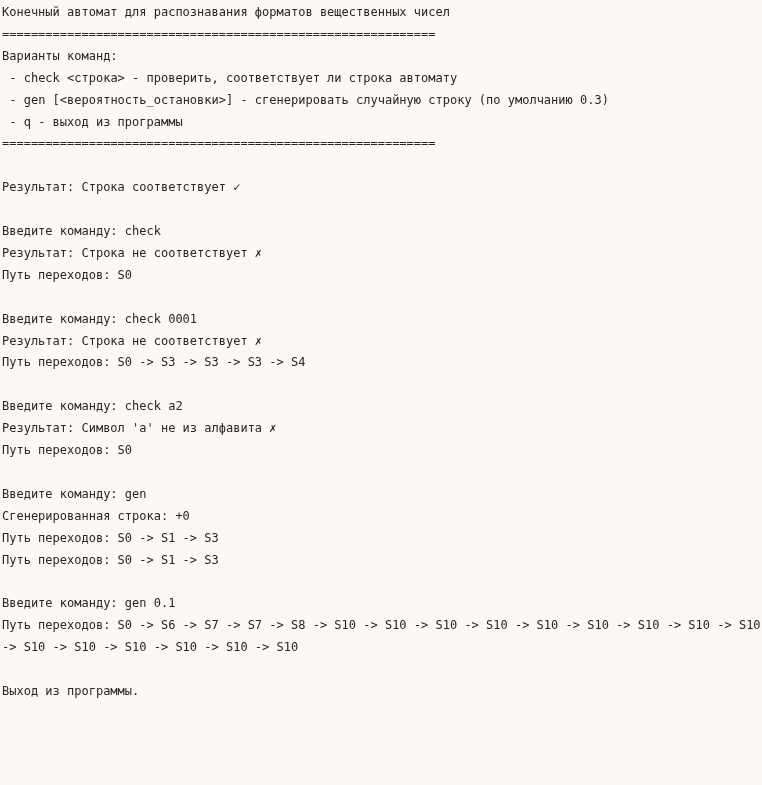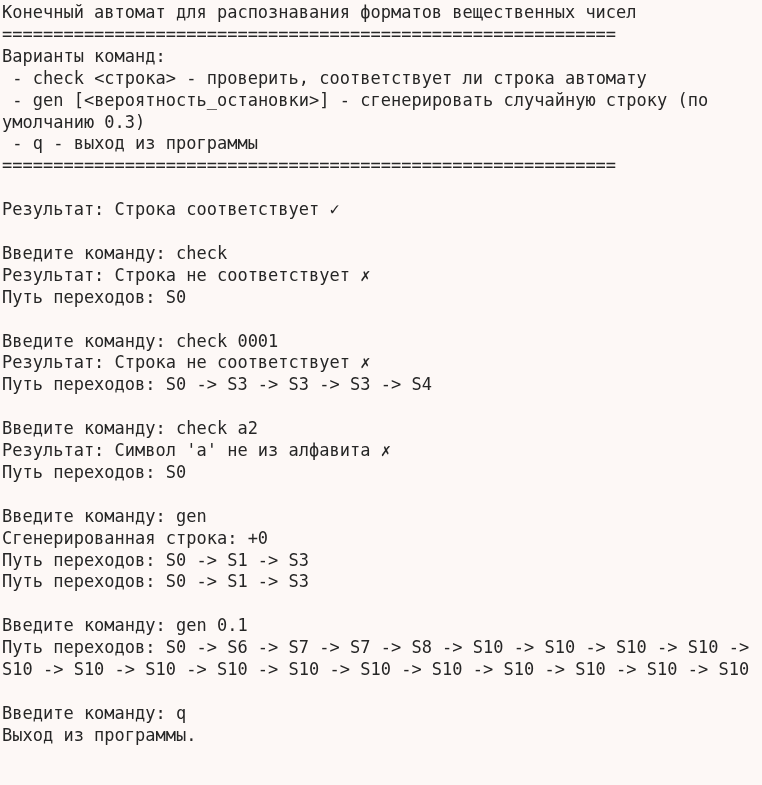--- a/index.html
+++ b/index.html
@@ -9,21 +9,21 @@
     height: 785px;
     overflow: hidden;
     background: #fdf8f6;
   }
   .console {
     box-sizing: border-box;
     width: 762px;
     height: 785px;
     padding: 2px 0 0 2px;
     font-family: "DejaVu Sans Mono", "Liberation Mono", monospace;
-    font-size: 17px;
+    font-size: 12px;
     line-height: 21.9px;
     color: #262626;
     overflow: hidden;
   }
   .line {
     white-space: pre-wrap;
     word-break: normal;
     min-height: 21.9px;
   }
   .blank { min-height: 21.9px; }
@@ -70,16 +70,15 @@
   <div class="line">Путь переходов: S0 -&gt; S1 -&gt; S3</div>
   <div class="line">Путь переходов: S0 -&gt; S1 -&gt; S3</div>
 
   <div class="blank"></div>
 
   <div class="line">Введите команду: gen 0.1</div>
   <div class="line">Путь переходов: S0 -&gt; S6 -&gt; S7 -&gt; S7 -&gt; S8 -&gt; S10 -&gt; S10 -&gt; S10 -&gt; S10 -&gt; S10 -&gt; S10 -&gt; S10 -&gt; S10 -&gt; S10 -&gt; S10 -&gt; S10 -&gt; S10 -&gt; S10 -&gt; S10 -&gt; S10</div>
 
   <div class="blank"></div>
 
-  <div class="line">Введите команду: q</div>
   <div class="line">Выход из программы.</div>
 
 </div>
 
 </body></html>

